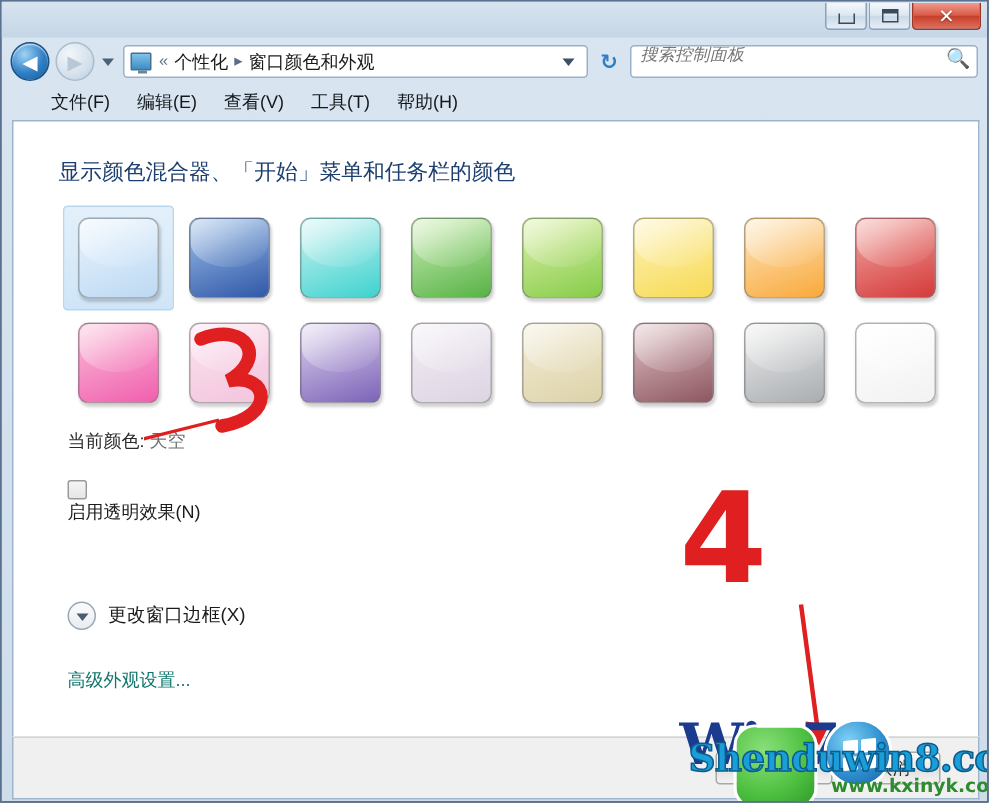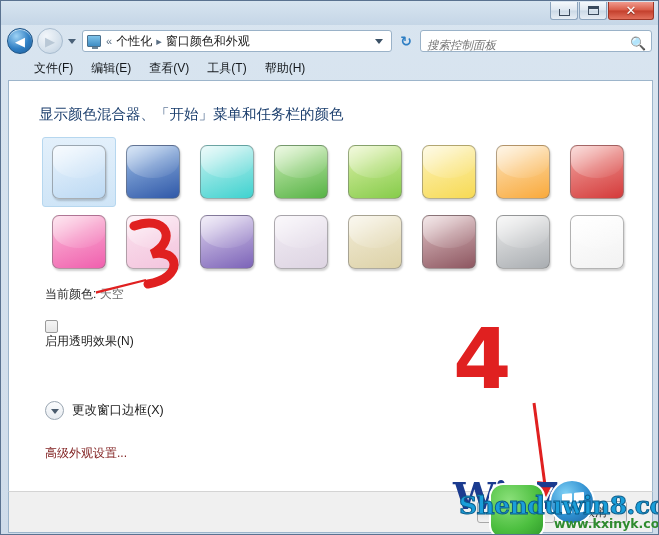--- a/index.html
+++ b/index.html
@@ -129,21 +129,21 @@
   .refreshbtn {
     width: 20px; height: 20px; flex: none;
     display: flex; align-items: center; justify-content: center;
     color: #2f7fc4; font-size: 14px; font-weight: bold;
   }
   .searchbox {
     width: 232px; height: 22px; flex: none;
     background: #fff;
     border: 1px solid #9ab2c8;
     border-radius: 3px;
-    display: flex; align-items: flex-end;
+    display: flex; align-items: flex-start;
     padding: 0 4px 0 6px;
   }
   .searchbox input {
     border: none; outline: none;
     flex: 1 1 auto; min-width: 0;
     font-size: 11.5px; font-style: italic;
     color: #888;
     font-family: "Liberation Sans", sans-serif;
     background: transparent;
   }
@@ -278,21 +278,21 @@
     width: 0; height: 0;
     border-left: 4px solid transparent;
     border-right: 4px solid transparent;
     border-top: 5px solid #4a5b6d;
     margin-top: 1px;
   }
   .expander .lbl { font-size: 12.5px; color: #1a1a1a; }
 
   .adv-link {
     position: absolute; left: 36px; top: 364px;
-    font-size: 12px; color: #7f1d1d;
+    font-size: 12px; color: #0f766e;
   }
 
   
   .fbtn {
     position: absolute;
     height: 22px;
     border: 1px solid #a8a8a8;
     border-radius: 3px;
     background: linear-gradient(180deg, #fafafa 0%, #ececec 48%, #e0e0e0 52%, #f2f2f2 100%);
     font-size: 11.5px; color: #2b2b2b;

